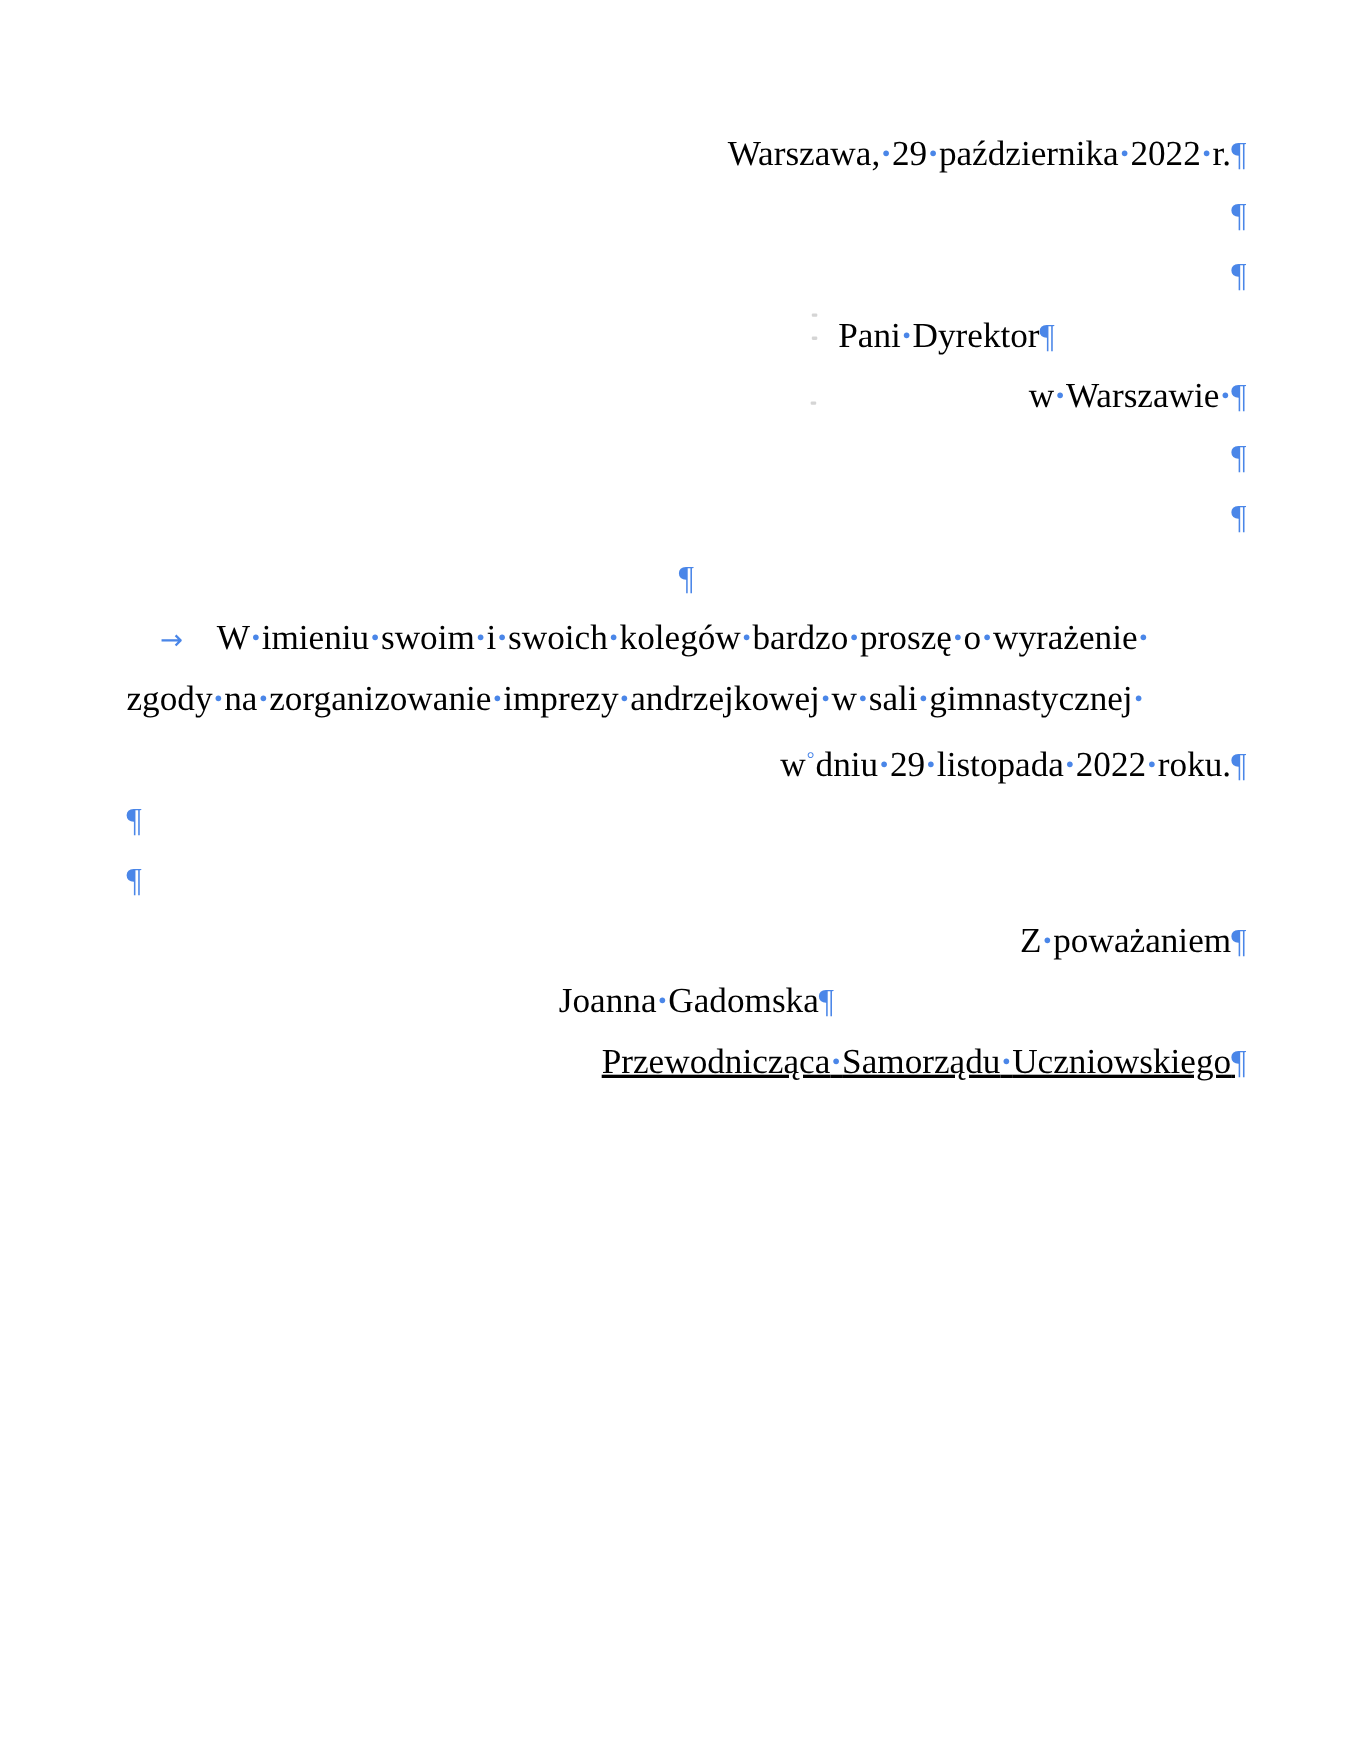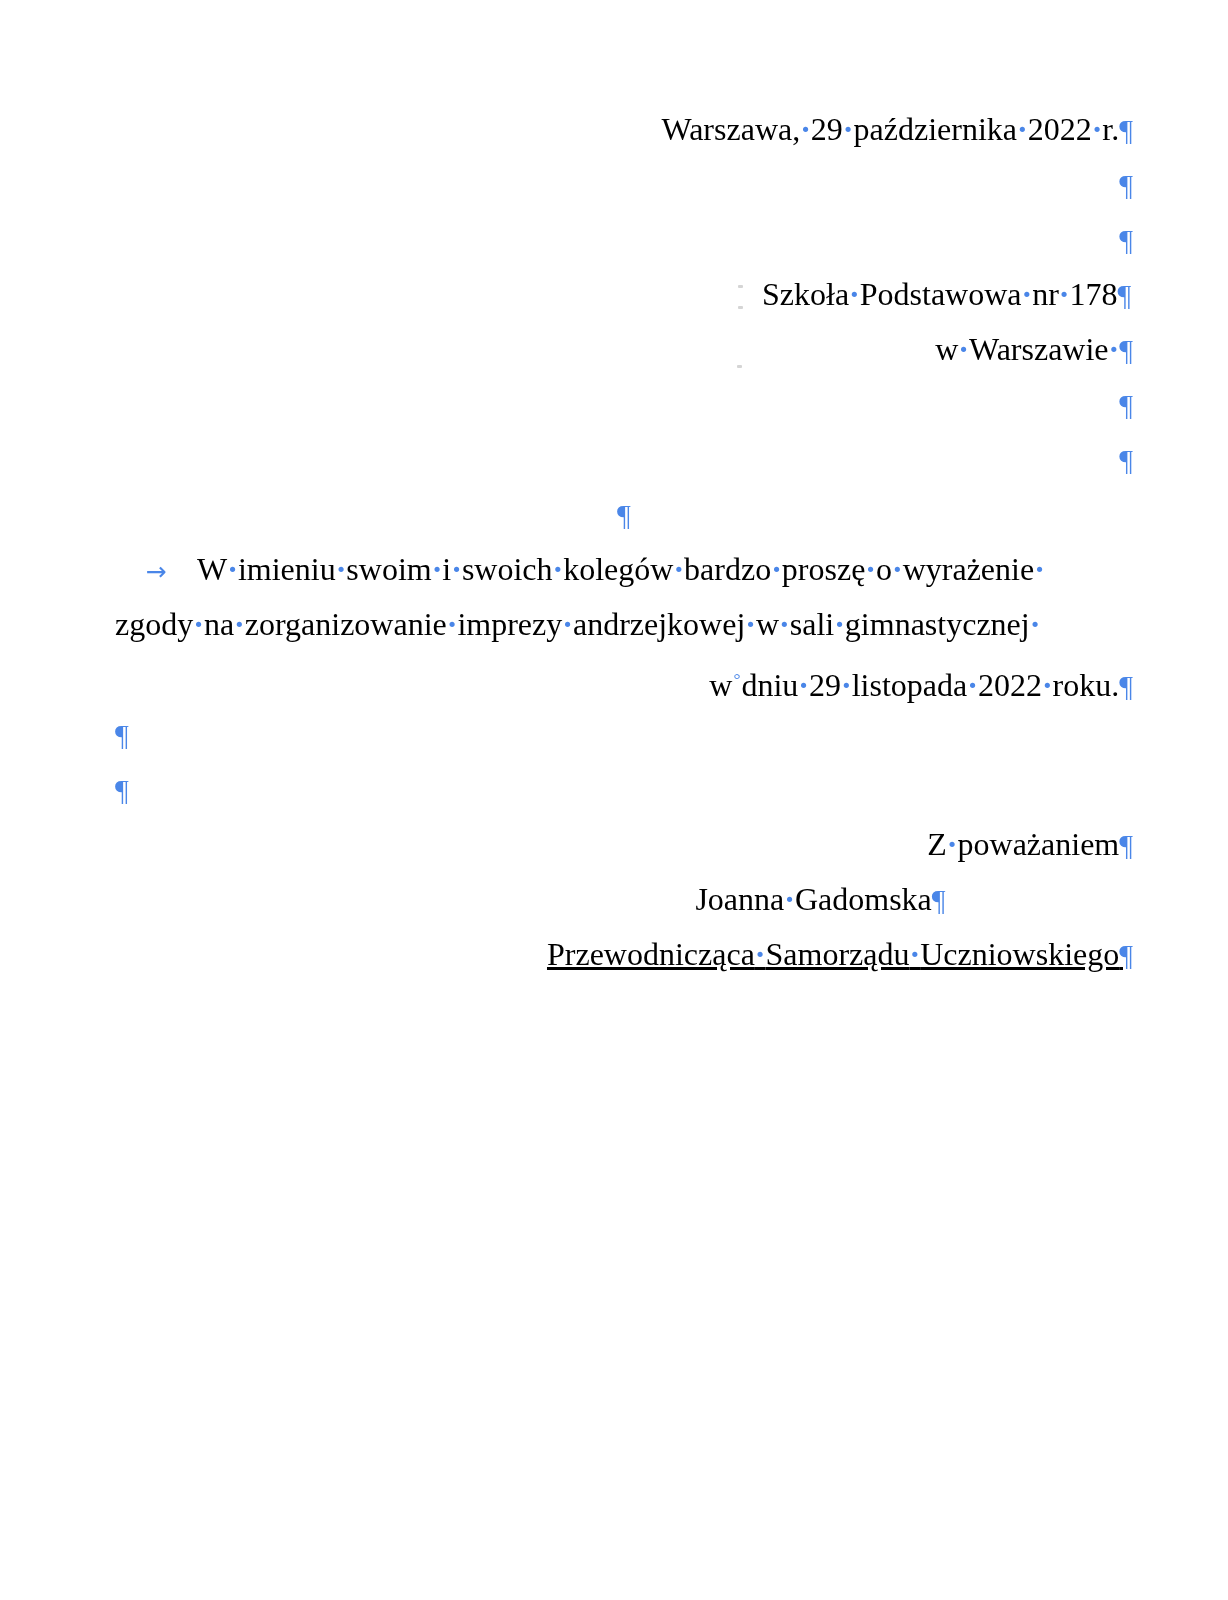--- a/index.html
+++ b/index.html
@@ -10,21 +10,21 @@
     overflow:hidden;
     font-family:"Liberation Serif","DejaVu Serif",serif;
     color:#000000;
   }
   .content{
     position:absolute;left:0;top:0;width:100%;
     box-sizing:border-box;
     padding:102px 95px 0 115px;
   }
   .line{
-    height:55px;line-height:55px;
+    height:55px;line-height:75px;
     font-size:32px;
     white-space:pre;
     color:#000000;
   }
   .line.bold{font-weight:bold;letter-spacing:0.5px;}
   .pilcrow-mark{color:var(--mark-color,#4a86e8);font-size:0.95em;}
   .space-dot-mark{color:var(--mark-color,#4a86e8);font-weight:bold;}
   .tab-arrow-mark{
     display:inline-block;width:82px;text-align:center;
     color:var(--mark-color,#4a86e8);
@@ -43,31 +43,31 @@
   }
 </style>
 </head>
 <body>
 
 <div class="page" style="background: rgb(255, 255, 255);">
   <div class="content">
       <div class="line" style="text-align: right;">Warszawa,<span class="space-dot-mark">·</span>29<span class="space-dot-mark">·</span>października<span class="space-dot-mark">·</span>2022<span class="space-dot-mark">·</span>r.<span class="pilcrow-mark">¶</span></div>
       <div class="line" style="text-align: right;"><span class="pilcrow-mark">¶</span></div>
       <div class="line" style="text-align: right;"><span class="pilcrow-mark">¶</span></div>
-      <div class="line" style="text-align: left; padding-left: 647px;">Szkoła<span class="space-dot-mark">·</span>Podstawowa<span class="space-dot-mark">·</span>nr<span class="space-dot-mark">·</span>178<span class="pilcrow-mark">¶</span></div>
+      <div class="line" style="text-align: left; padding-left: 647px;">Pani<span class="space-dot-mark">·</span>Dyrektor<span class="pilcrow-mark">¶</span></div>
       <div class="line" style="text-align: right; padding-left: 647px;">w<span class="space-dot-mark">·</span>Warszawie<span class="space-dot-mark">·</span><span class="pilcrow-mark">¶</span></div>
       <div class="line" style="text-align: right;"><span class="pilcrow-mark">¶</span></div>
       <div class="line" style="text-align: right;"><span class="pilcrow-mark">¶</span></div>
       <div class="line" style="text-align: center;"><span class="pilcrow-mark">¶</span></div>
       <div class="line" style="text-align: left;"><span class="tab-arrow-mark">→</span>W<span class="space-dot-mark">·</span>imieniu<span class="space-dot-mark">·</span>swoim<span class="space-dot-mark">·</span>i<span class="space-dot-mark">·</span>swoich<span class="space-dot-mark">·</span>kolegów<span class="space-dot-mark">·</span>bardzo<span class="space-dot-mark">·</span>proszę<span class="space-dot-mark">·</span>o<span class="space-dot-mark">·</span>wyrażenie<span class="space-dot-mark">·</span></div>
       <div class="line" style="text-align: left;">zgody<span class="space-dot-mark">·</span>na<span class="space-dot-mark">·</span>zorganizowanie<span class="space-dot-mark">·</span>imprezy<span class="space-dot-mark">·</span>andrzejkowej<span class="space-dot-mark">·</span>w<span class="space-dot-mark">·</span>sali<span class="space-dot-mark">·</span>gimnastycznej<span class="space-dot-mark">·</span></div>
       <div class="line" style="text-align: right;">w<span class="nbsp-mark">°</span>dniu<span class="space-dot-mark">·</span>29<span class="space-dot-mark">·</span>listopada<span class="space-dot-mark">·</span>2022<span class="space-dot-mark">·</span>roku.<span class="pilcrow-mark">¶</span></div>
       <div class="line" style="text-align: left;"><span class="pilcrow-mark">¶</span></div>
       <div class="line" style="text-align: left;"><span class="pilcrow-mark">¶</span></div>
       <div class="line" style="text-align: right; padding-left: 393px;">Z<span class="space-dot-mark">·</span>poważaniem<span class="pilcrow-mark">¶</span></div>
-      <div class="line" style="text-align: center; padding-left: 393px;">Joanna<span class="space-dot-mark">·</span>Gadomska<span class="pilcrow-mark">¶</span></div>
+      <div class="line" style="text-align: left; padding-left: 393px;">Joanna<span class="space-dot-mark">·</span>Gadomska<span class="pilcrow-mark">¶</span></div>
       <div class="line" style="text-align: right; padding-left: 393px; text-decoration: underline;">Przewodnicząca<span class="space-dot-mark">·</span>Samorządu<span class="space-dot-mark">·</span>Uczniowskiego<span class="pilcrow-mark">¶</span></div>
     </div>
 
   <div class="stray-mark" style="left:738px;top:285px;"></div>
   <div class="stray-mark" style="left:738px;top:306px;"></div>
   <div class="stray-mark" style="left:737px;top:365px;"></div>
 </div>
 
 </body></html>

